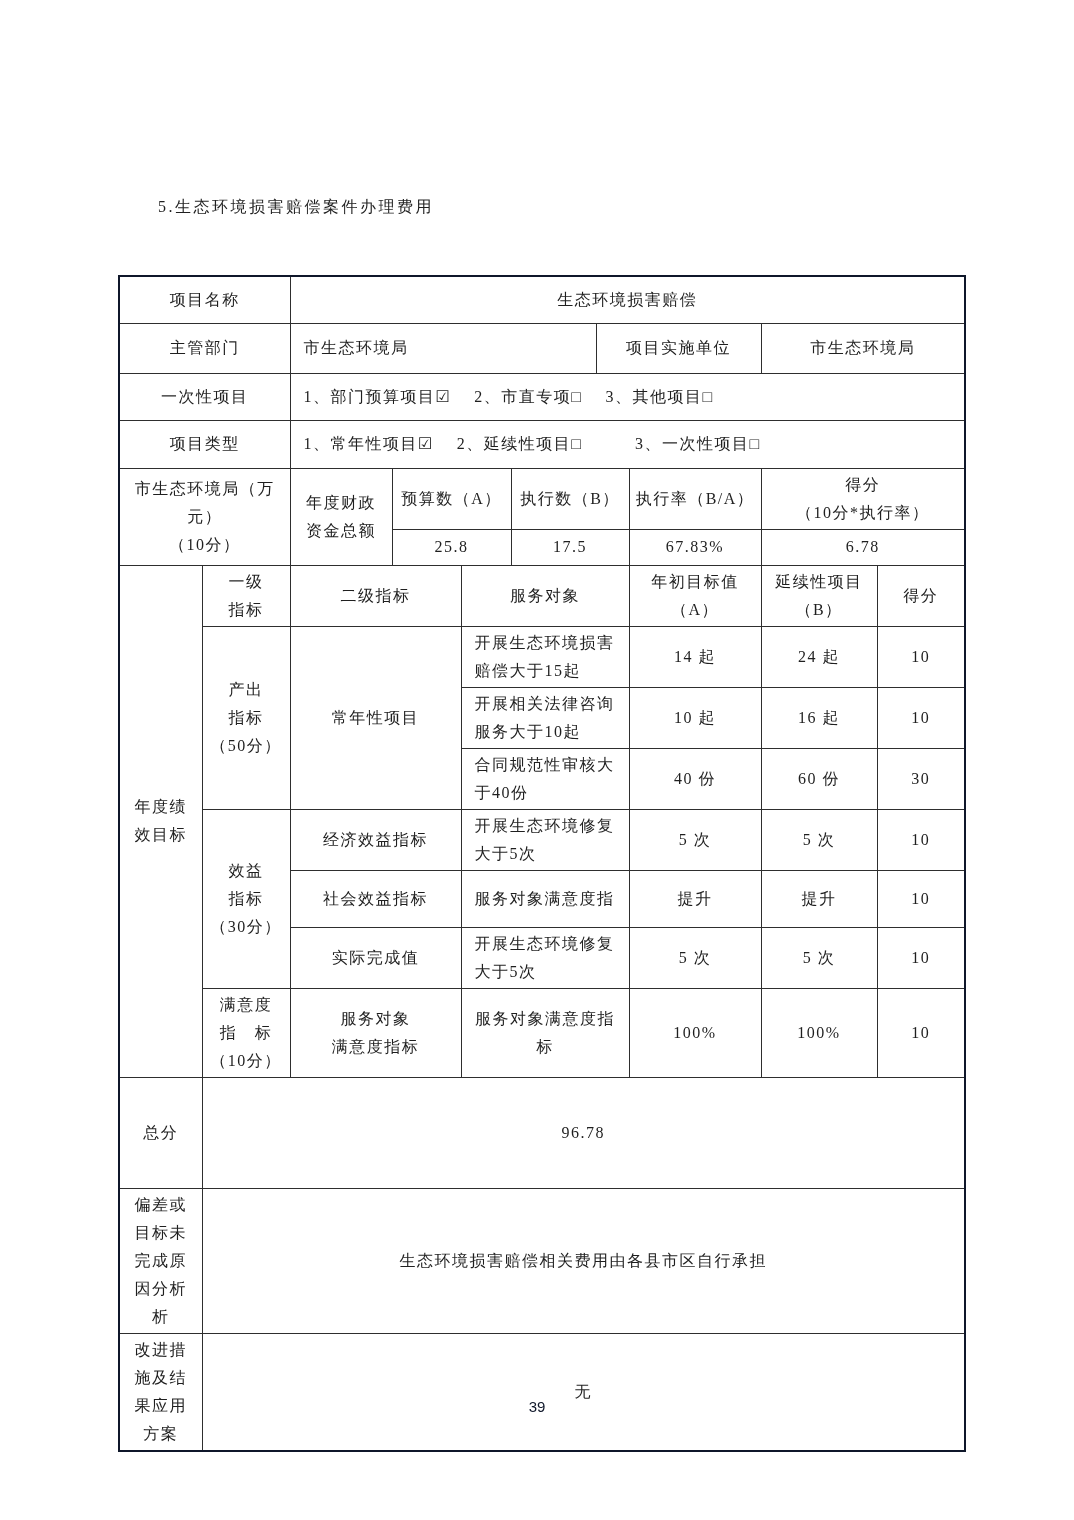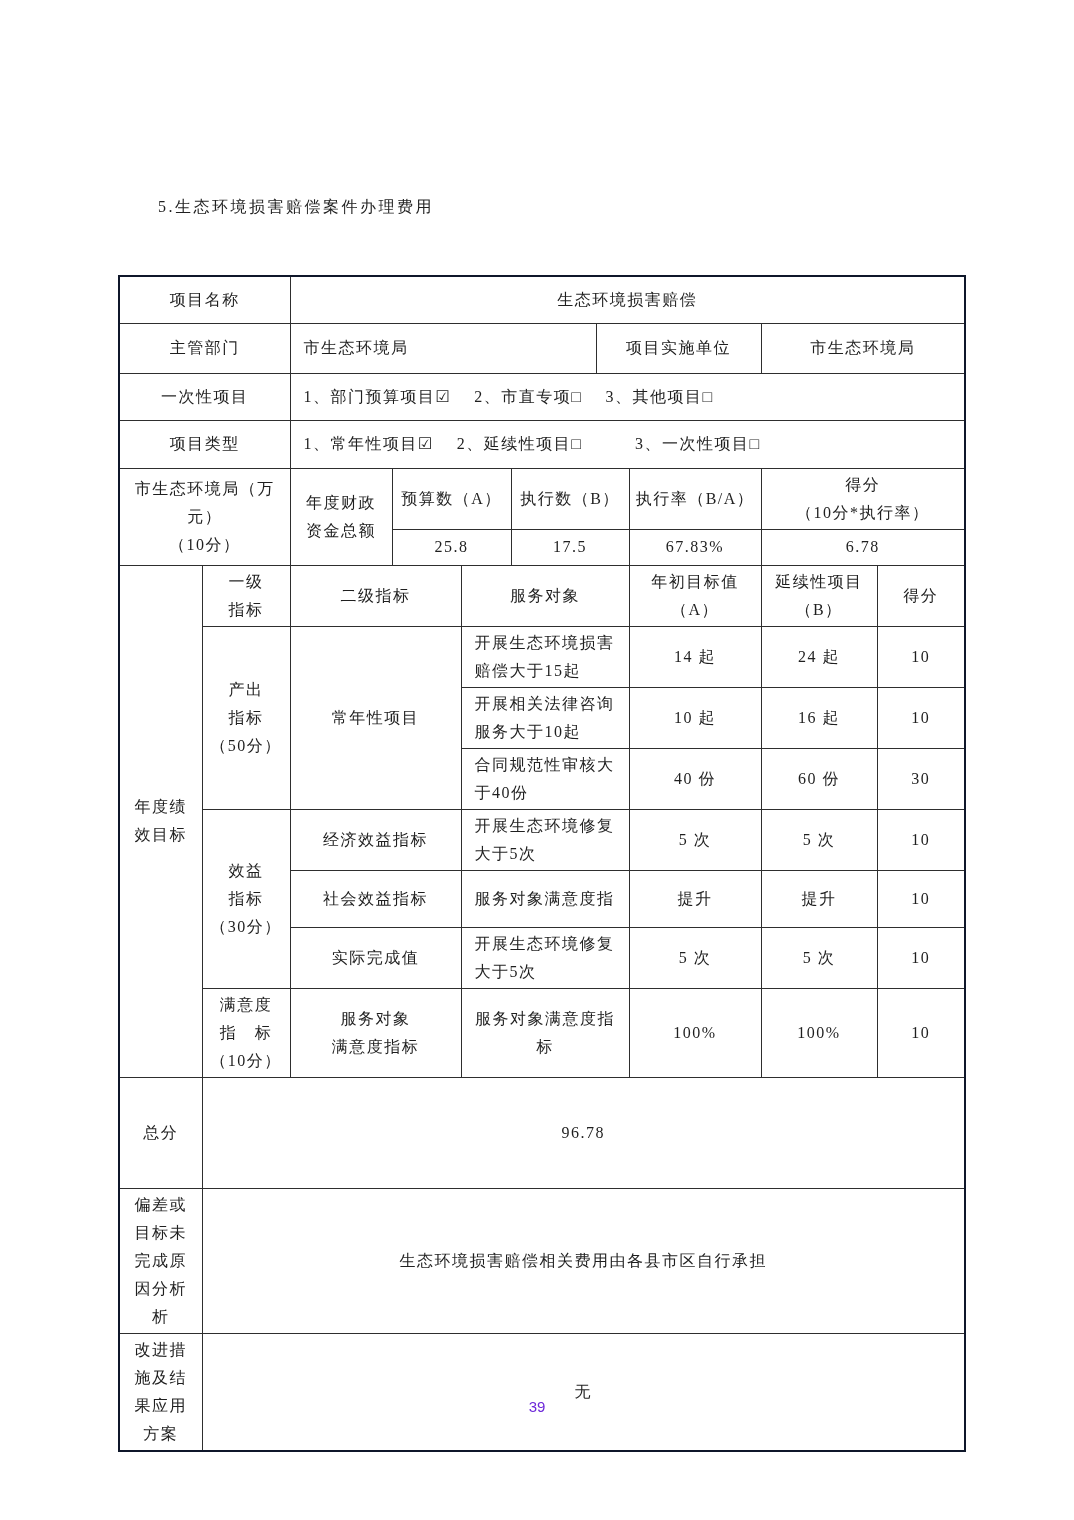--- a/index.html
+++ b/index.html
@@ -42,21 +42,21 @@
     text-align: left;
     padding-left: 13px;
   }
   .page-number {
     position: absolute;
     top: 1398px; left: 0;
     width: 100%;
     text-align: center;
     font-size: 15px;
     font-family: "Liberation Sans", "DejaVu Sans", sans-serif;
-    color: #6d28d9;
+    color: #0f172a;
   }
 </style>
 </head>
 <body>
 
 <div class="doc-title">5.生态环境损害赔偿案件办理费用</div>
 
 <table class="report">
   <colgroup>
     <col style="width:83px">

